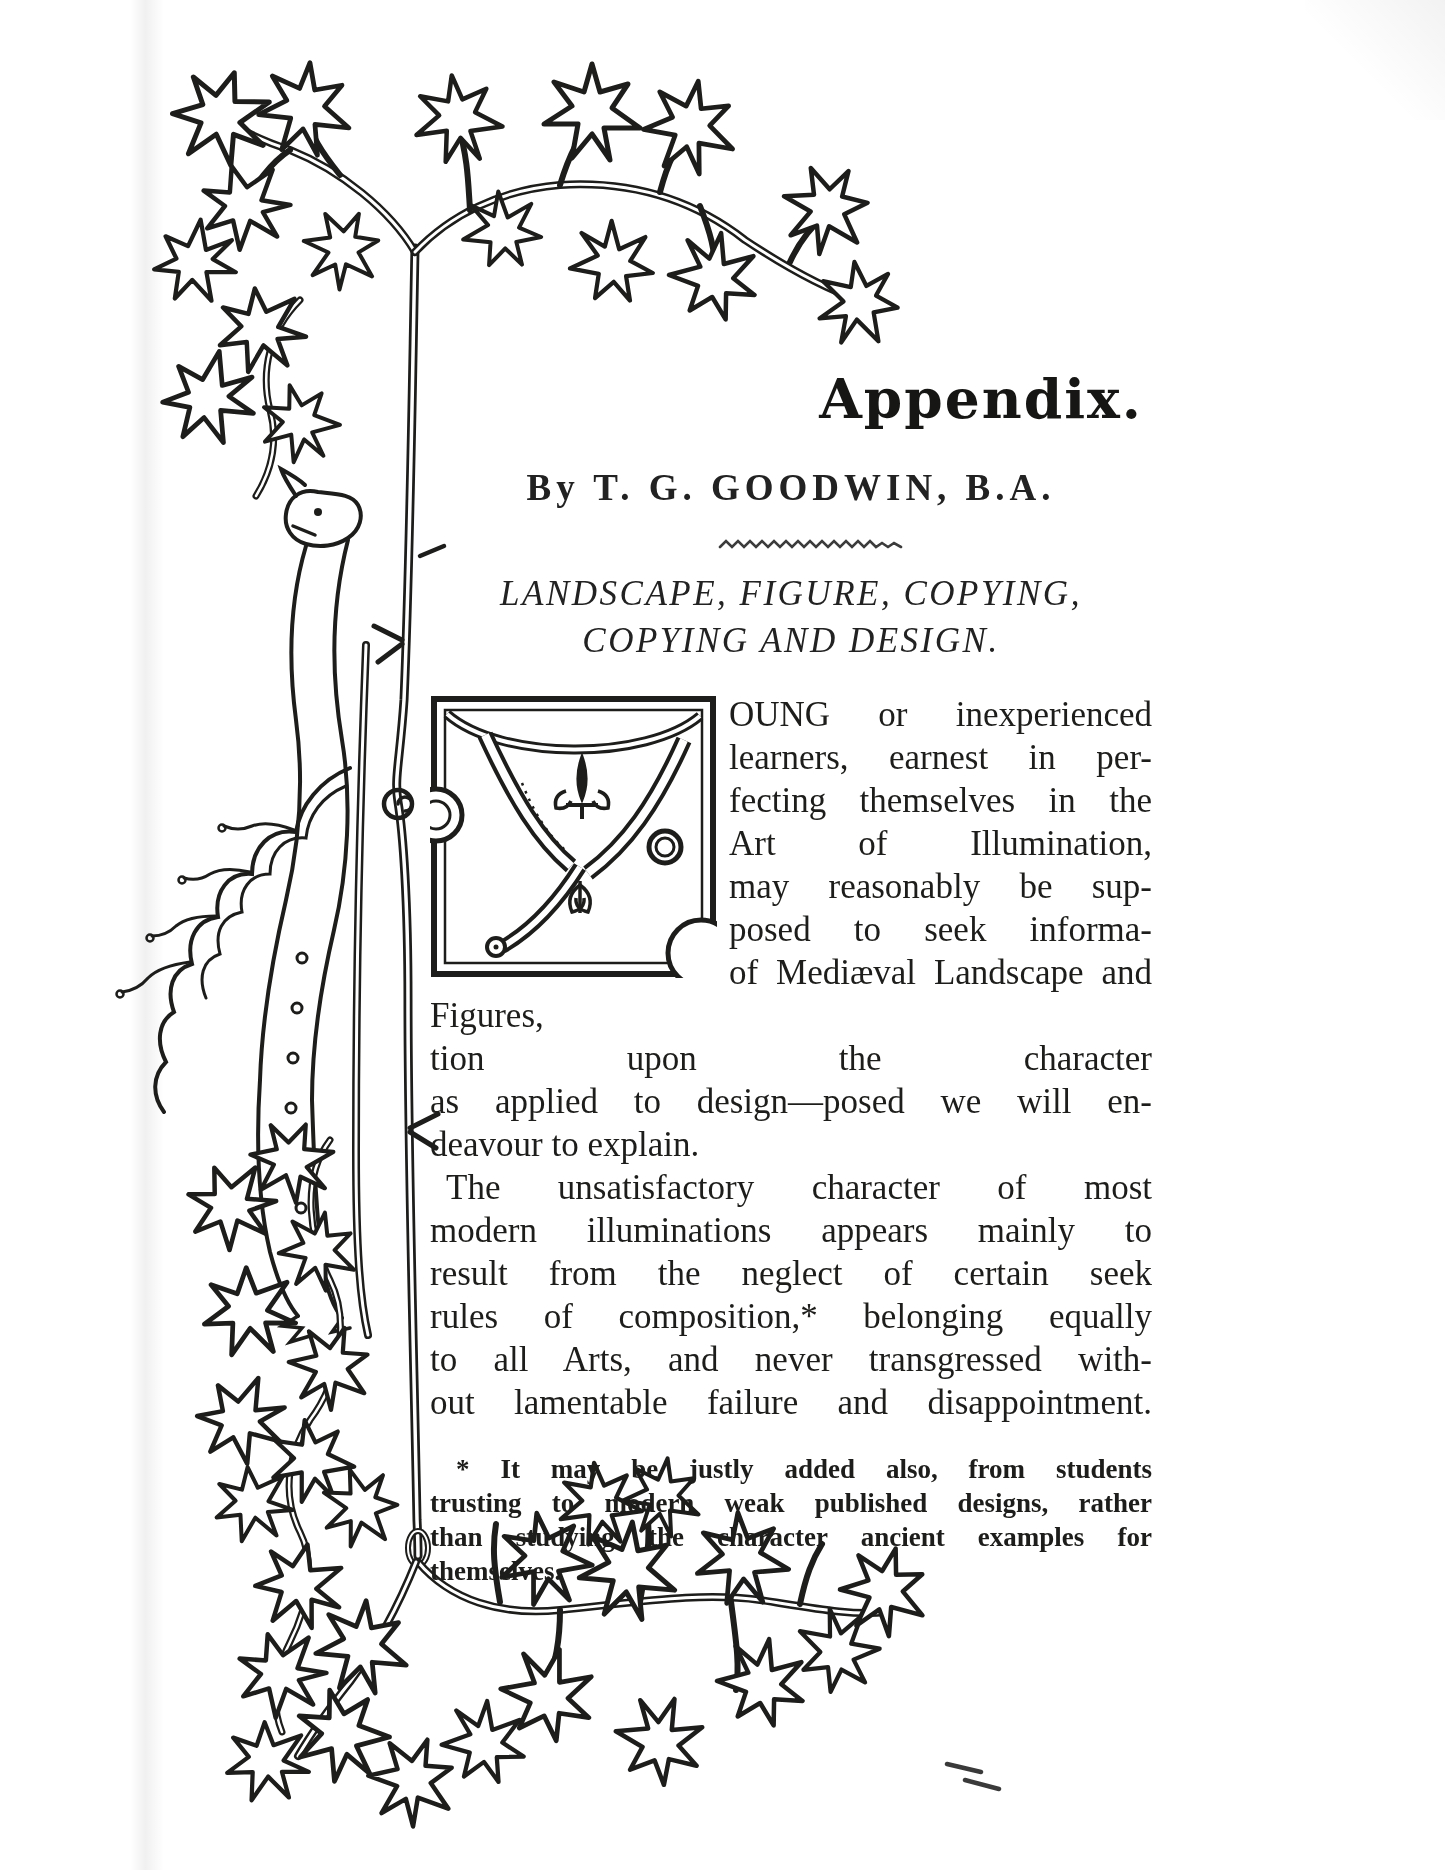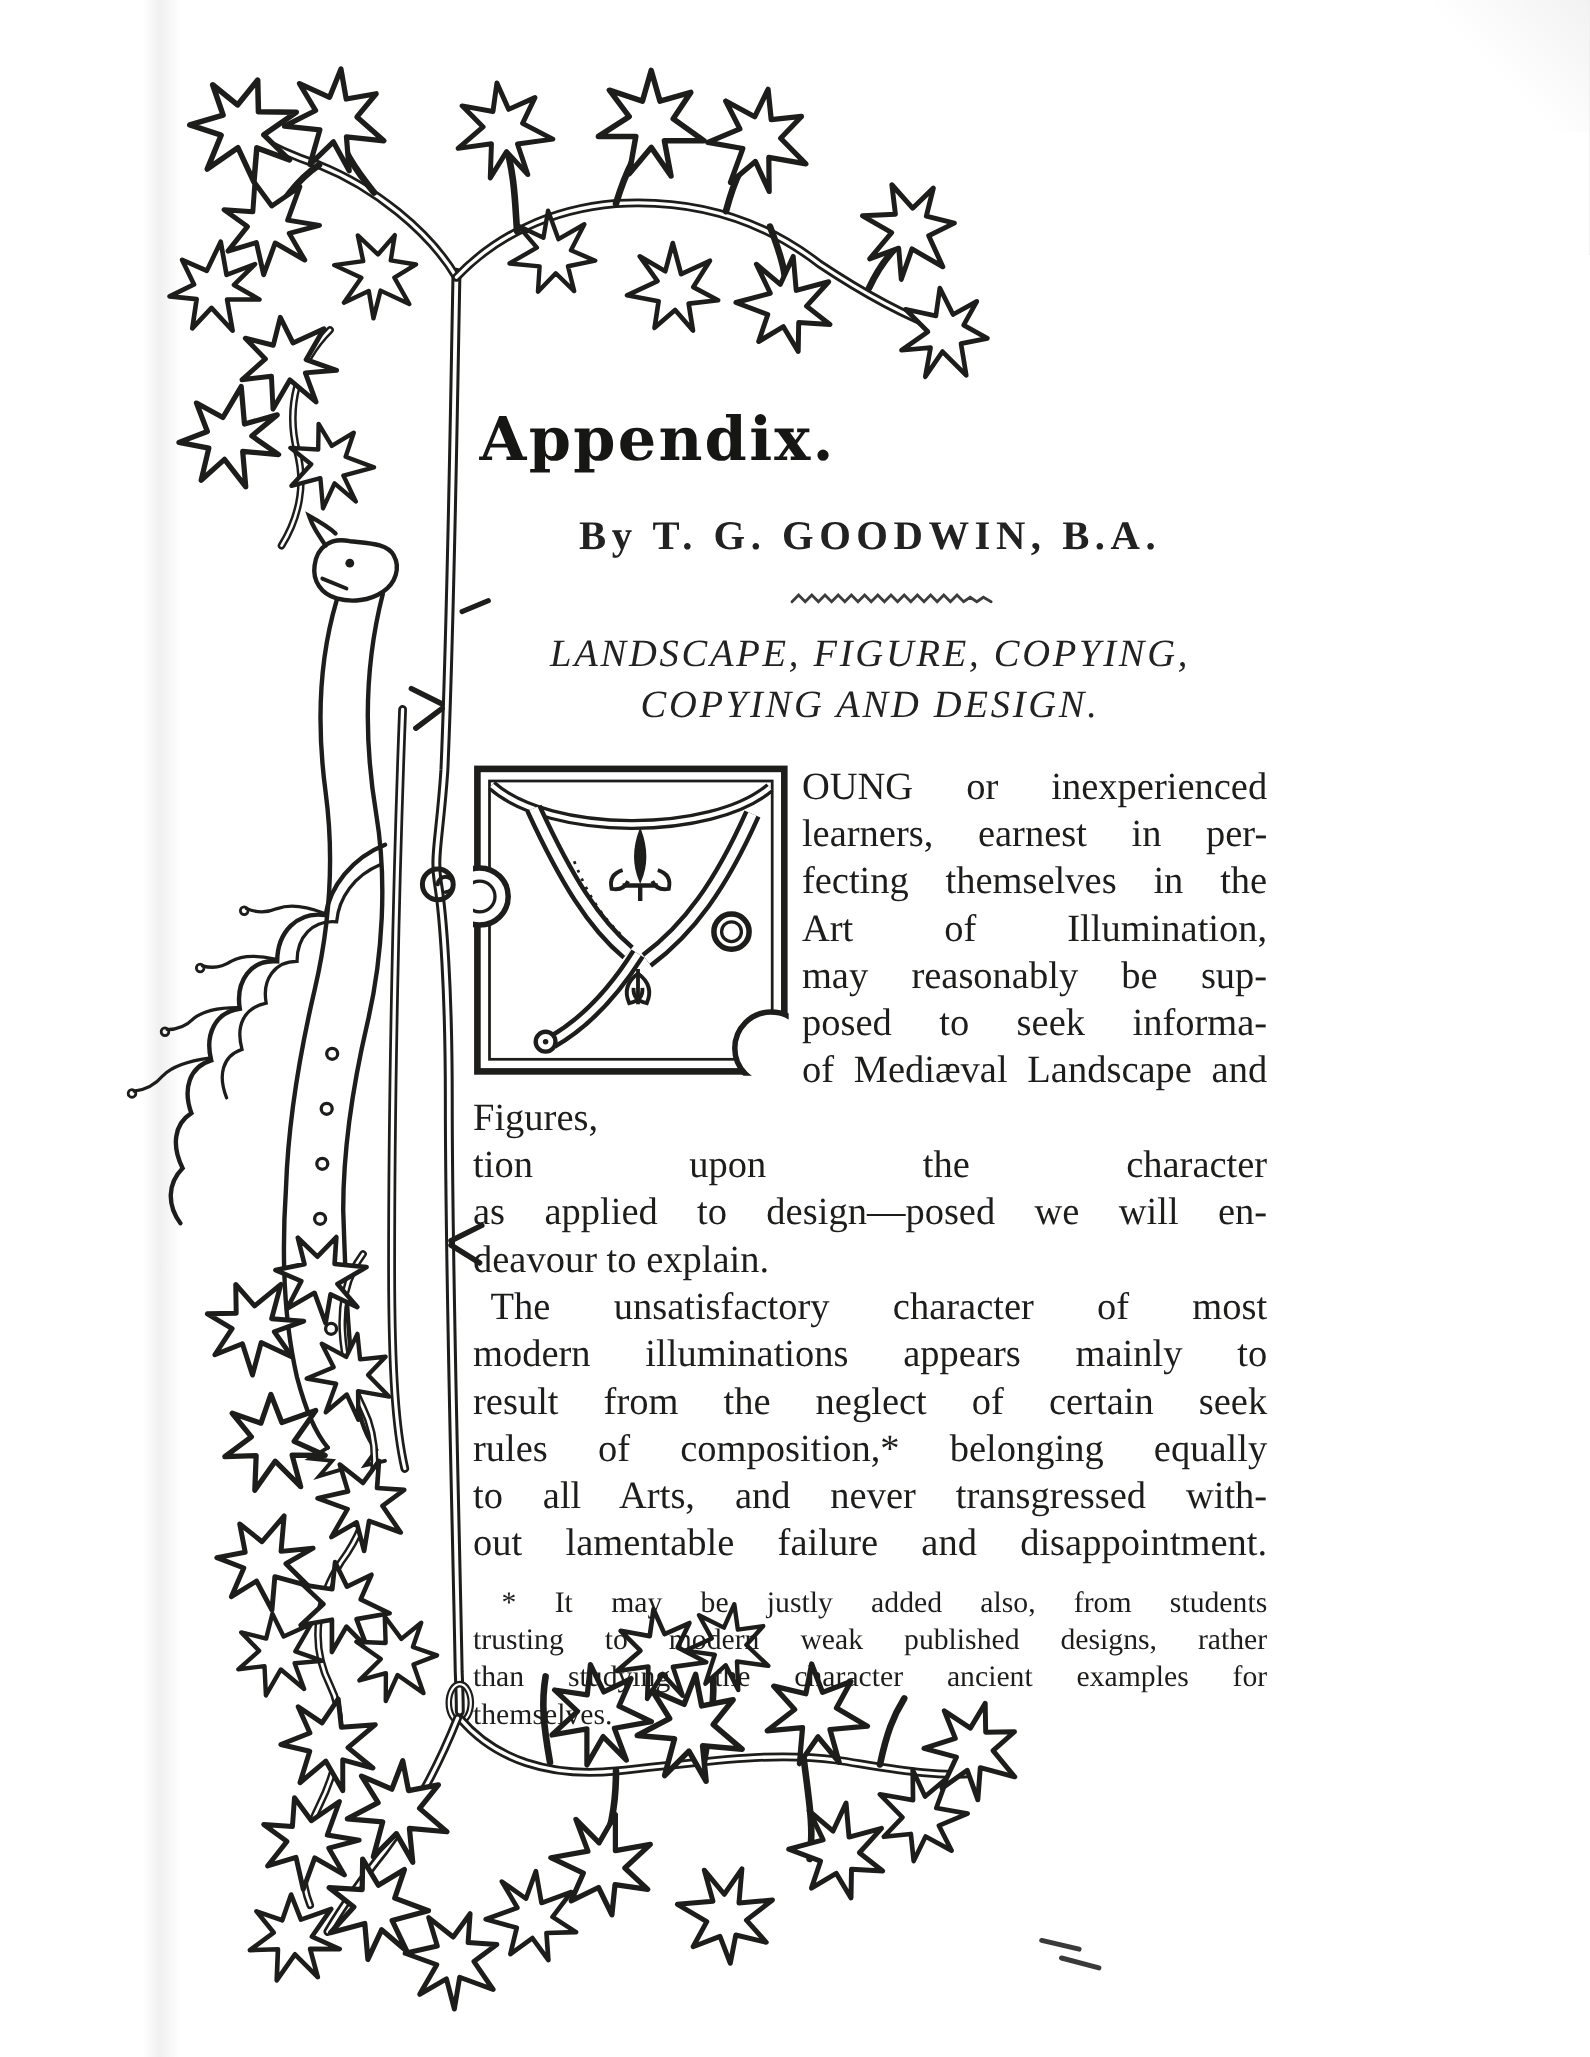--- a/index.html
+++ b/index.html
@@ -13,21 +13,21 @@
     background:linear-gradient(90deg,rgba(0,0,0,0) 0%,rgba(0,0,0,.06) 45%,rgba(0,0,0,0) 100%);
     pointer-events:none;
   }
   .corner-shade{
     position:absolute;right:0;top:0;width:140px;height:120px;
     background:linear-gradient(225deg,rgba(0,0,0,.05),rgba(0,0,0,0) 60%);
   }
   svg.border-art{position:absolute;left:0;top:0;}
   
   .heading{
-    position:absolute;left:436px;width:722px;top:366px;text-align:left;
+    position:absolute;left:421px;width:722px;top:366px;text-align:right;
     font-family:"DejaVu Serif",serif;font-weight:bold;font-size:55px;
     letter-spacing:2px;color:#161614;
   }
   .byline{
     position:absolute;left:430px;width:722px;top:466px;text-align:center;
     font-size:37px;font-weight:bold;letter-spacing:5px;color:#222;
   }
   .wavy-rule{position:absolute;left:718px;top:536px;}
   .subtitle{
     position:absolute;left:430px;width:722px;top:570px;text-align:center;
@@ -36,21 +36,21 @@
   
   .bodycol{position:absolute;left:430px;top:693px;width:722px;}
   .dropcap{float:left;width:287px;height:283px;margin:2px 12px 2px 0;}
   .jline{
     font-size:35px;line-height:43px;
     text-align:justify;text-align-last:justify;
     white-space:normal;color:#1d1d1b;
   }
   .jline.last{text-align-last:left;}
   .jline.indent{text-indent:16px;}
-  .footnote{margin-top:15px;}
+  .footnote{margin-top:28px;font-weight:bold;}
   .footnote .jline{font-size:27px;line-height:34px;}
   .footnote .jline.indent{text-indent:26px;}
   
   .equals-mark{position:absolute;left:941px;top:1755px;}
   .watermark{
     position:absolute;left:0;width:1434px;top:1915px;text-align:left;
     font-family:"DejaVu Sans",sans-serif;font-weight:bold;font-size:23px;
     letter-spacing:.5px;color:#b4bac0;
   }
 </style>

